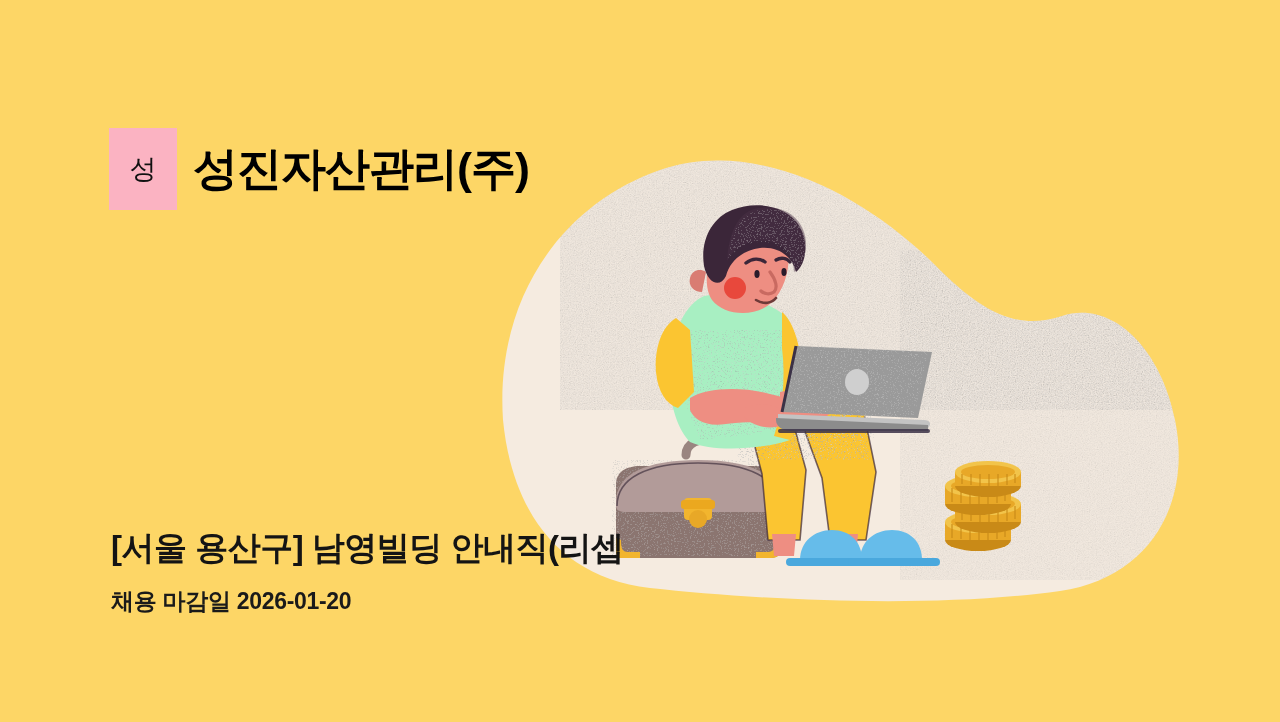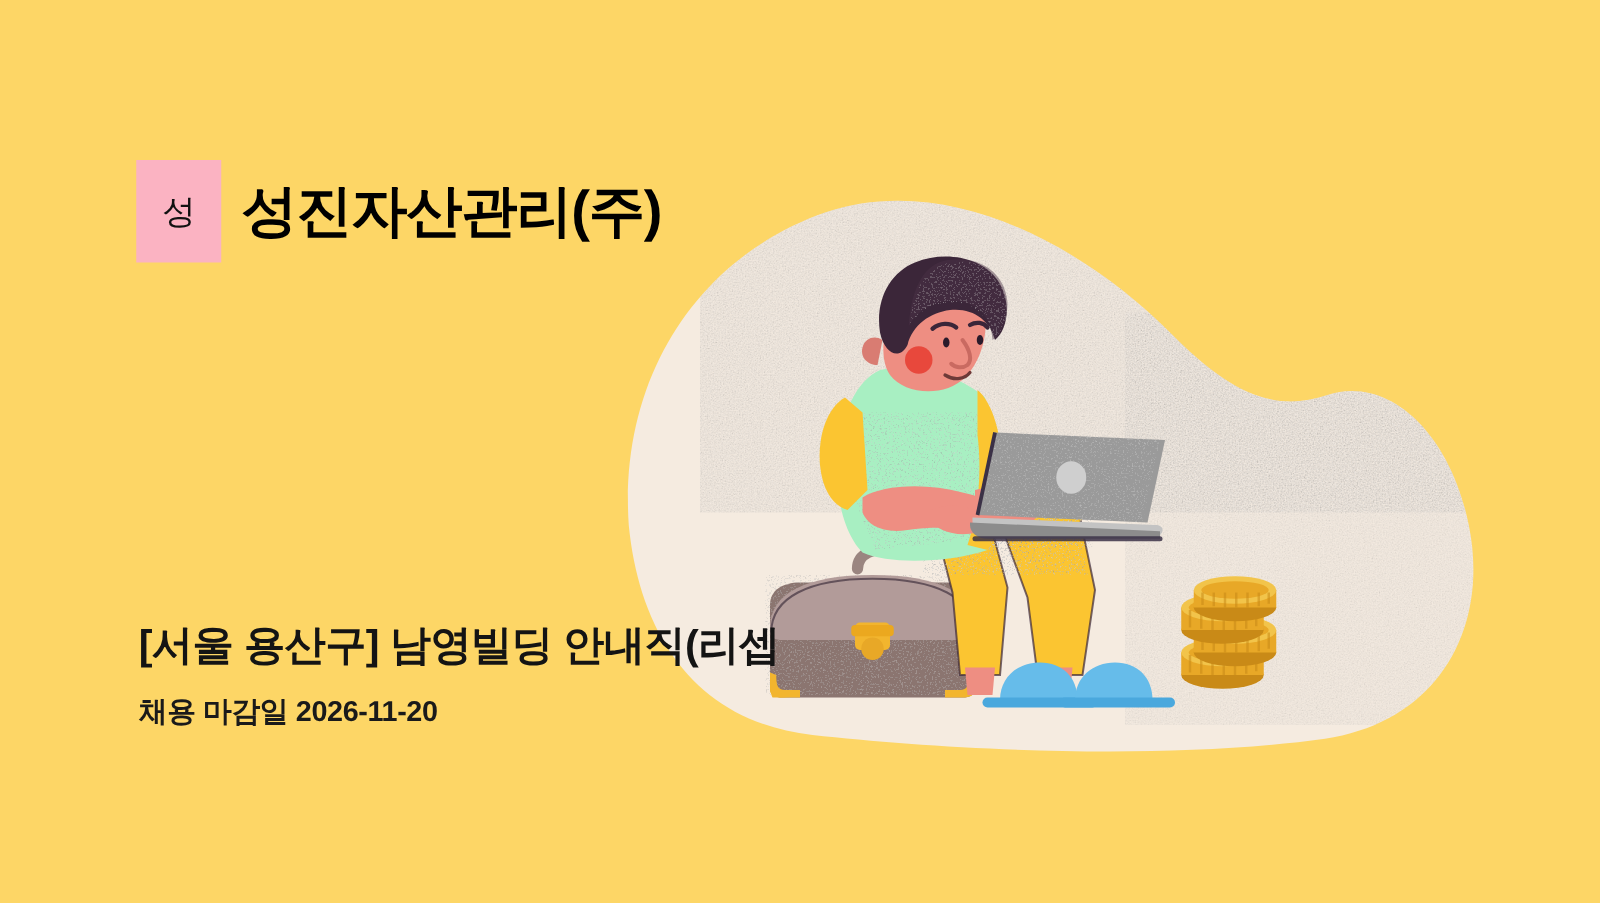--- a/index.html
+++ b/index.html
@@ -69,21 +69,21 @@
     color: #000000;
     line-height: 1.05;
     white-space: nowrap;
     letter-spacing: -1px;
   }
 
   
   .footer {
     position: absolute;
     left: 111px;
-    top: 495px;
+    top: 527px;
     z-index: 6;
     max-width: 560px;
   }
   .job-title {
     font-size: 33px;
     font-weight: bold;
     color: #141414;
     line-height: 1.25;
     letter-spacing: -0.5px;
     white-space: nowrap;
@@ -354,16 +354,16 @@
 
   <div class="header">
     <div class="logo-badge">
       <span class="logo-badge-text">성</span>
     </div>
     <div class="company-name">성진자산관리(주)</div>
   </div>
 
   <div class="footer">
     <div class="job-title">[서울 용산구] 남영빌딩 안내직(리셉</div>
-    <div class="deadline">채용 마감일  2026-11-20</div>
+    <div class="deadline">채용 마감일  2026-01-20</div>
   </div>
 
 </div>
 
 </body></html>

